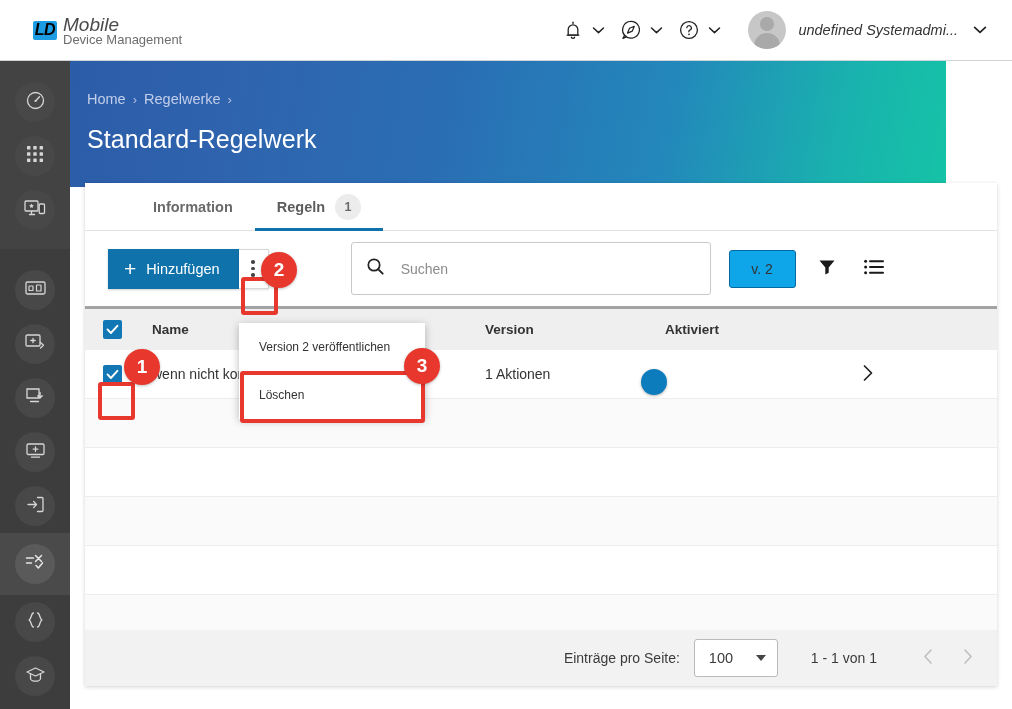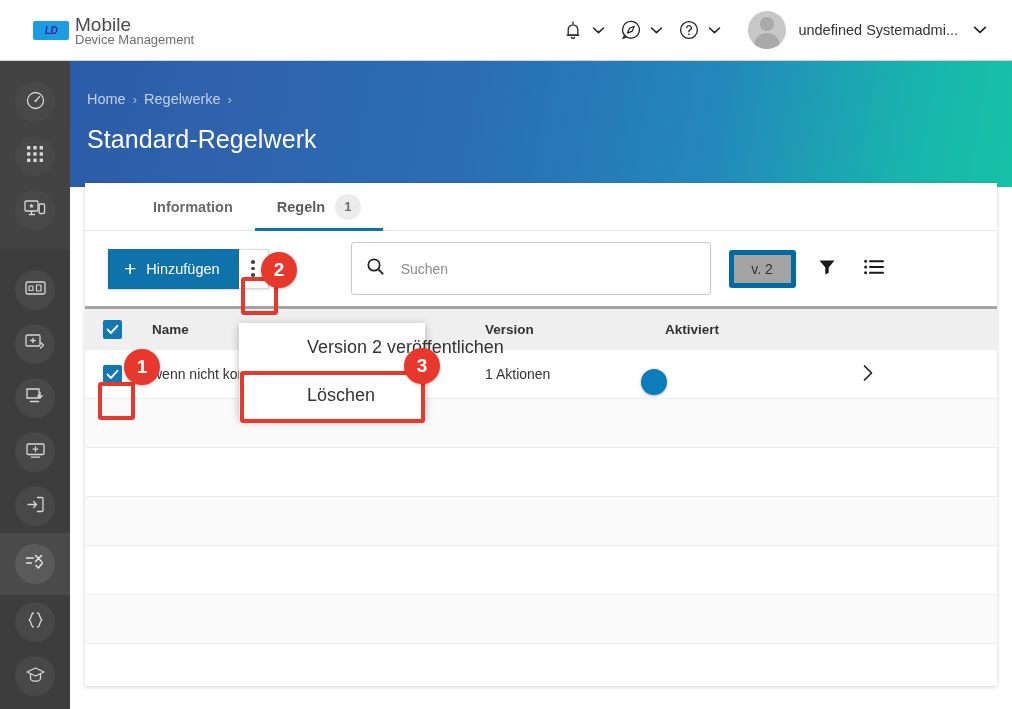--- a/index.html
+++ b/index.html
@@ -12,27 +12,27 @@
   .app { position: relative; width: 1012px; height: 709px; background:#fff; }
 
   
   .topbar {
     position: absolute; left: 0; top: 0; width: 1012px; height: 61px;
     background: #ffffff; border-bottom: 1px solid #cfd4d9;
     display: flex; align-items: center;
   }
   .logo-wrap { display: flex; align-items: center; margin-left: 33px; }
   .logo-mark {
-    width: 36px; height: 19px; background: #1b9ce3; border-radius: 2px;
+    width: 24px; height: 19px; background: #1b9ce3; border-radius: 2px;
     display: flex; align-items: center; justify-content: center;
-    color: #4c1d95; font-size: 10px; font-weight: bold; font-style: italic;
+    color: #000000; font-size: 16px; font-weight: bold; font-style: italic;
     letter-spacing: -0.5px;
   }
   .logo-text { margin-left: 6px; }
-  .logo-title { font-size: 19px; color: #4a4a4a; line-height: 19px; }
+  .logo-title { font-size: 19px; color: #4a4a4a; line-height: 19px; font-style: italic; }
   .logo-sub { font-size: 13px; color: #6d6d6d; line-height: 12px; font-weight: normal; }
 
   .topbar-right {
     margin-left: auto; display: flex; align-items: center; gap: 0px;
     margin-right: 18px;
   }
   .tb-item { display: flex; align-items: center; cursor: pointer; padding: 0 6px; }
   .tb-icon { width: 26px; height: 26px; display: flex; align-items: center; justify-content: center; }
   .chev { width: 16px; height: 16px; display:flex; align-items:center; justify-content:center; margin-left: 4px; }
   .avatar {
@@ -65,21 +65,21 @@
     margin: 7px 0; background: #484848; cursor: pointer;
   }
   .side-item.active { background: #5a5a5a; }
   .side-item-active-row {
     width: 70px; background: #4a4a4a; display:flex; align-items:center; justify-content:center;
     padding: 4px 0;
   }
 
   
   .hero {
-    position: absolute; left: 70px; top: 61px; width: 942px; height: 126px;
+    position: absolute; left: 70px; top: 61px; width: 876px; height: 126px;
     background: linear-gradient(100deg, #2b5ca8 0%, #2f63ae 18%, #2a6db3 42%, #2388bb 68%, #19b3ae 88%, #15c3a6 100%);
   }
   .breadcrumb {
     position: absolute; left: 17px; top: 30px;
     font-size: 14.5px; color: #c3ceea; display: flex; align-items: center; gap: 7px;
   }
   .breadcrumb a { color: #c3ceea; text-decoration: none; cursor: pointer; }
   .bc-sep { color: #b2bfe0; font-size: 13px; }
   .page-title {
     position: absolute; left: 17px; top: 52px;
@@ -133,23 +133,23 @@
     margin-left: 82px; width: 360px; height: 53px; border: 1px solid #c9c9c9;
     border-radius: 3px; display: flex; align-items: center; padding-left: 14px;
     background: #fff;
   }
   .search-input {
     border: none; outline: none; flex: 1; font-size: 14px; color: #555;
     margin-left: 16px; font-family: "Liberation Sans", sans-serif; background: transparent;
   }
   .search-input::placeholder { color: #8b8b8b; }
   .ver-btn {
-    margin-left: 18px; height: 38px; min-width: 67px; border: 5px solid #0369a1;
+    margin-left: 18px; height: 38px; min-width: 67px; border: 1px solid #0369a1;
     border-radius: 3px; display: flex; align-items: center; justify-content: center;
-    font-size: 14px; color: #333; cursor: pointer; background: #a3a3a3;
+    font-size: 14px; color: #333; cursor: pointer; background: #0ea5e9;
   }
   .icon-btn {
     width: 34px; height: 34px; display: flex; align-items: center; justify-content: center;
     cursor: pointer; margin-left: 14px;
   }
 
   
   .table { width: 100%; }
   .thead {
     height: 44px; background: #efefef; display: flex; align-items: center;
@@ -209,21 +209,21 @@
   .pager-btn { margin-left: 28px; cursor: pointer; display:flex; align-items:center; }
   .pager-btn.first { margin-left: 46px; }
 
   
   .menu {
     position: absolute; left: 239px; top: 323px; width: 186px;
     background: #fff; box-shadow: 0 2px 8px rgba(0,0,0,0.28); z-index: 40;
   }
   .menu-item {
     height: 48px; display: flex; align-items: center; padding-left: 20px;
-    font-size: 18px; color: #333; cursor: pointer; white-space: nowrap; margin-left: 48px;
+    font-size: 12px; color: #333; cursor: pointer; white-space: nowrap;
   }
 
   
   .ann-box {
     position: absolute; border: 4px solid #e8372c; border-radius: 3px;
     z-index: 60; pointer-events: none;
   }
   .ann-badge {
     position: absolute; width: 36px; height: 36px; border-radius: 50%;
     background: #e8372c; color: #fff; font-size: 19px; font-weight: bold;
@@ -285,21 +285,21 @@
             <circle cx="11" cy="15.3" r="0.85" fill="#222"></circle>
           </svg>
         </span>
         <span class="chev">
           <svg width="13" height="9" viewBox="0 0 13 9">
               <path d="M1.5 2l5 4.6L11.5 2" stroke="#222" stroke-width="1.5" fill="none" stroke-linecap="round" stroke-linejoin="round"></path>
             </svg>
         </span>
       </div>
 
-      <div class="tb-item" style="margin-left:14px;">
+      <div class="tb-item" style="margin-left:14px;font-style:italic;">
         <div class="avatar"></div>
         <span class="user-name">undefined Systemadmi...</span>
         <span class="chev" style="margin-left:14px;">
           <svg width="14" height="10" viewBox="0 0 13 9">
               <path d="M1.5 2l5 4.6L11.5 2" stroke="#222" stroke-width="1.6" fill="none" stroke-linecap="round" stroke-linejoin="round"></path>
             </svg>
         </span>
       </div>
 
     </div>
@@ -537,20 +537,42 @@
         </div>
       </div>
 
       <div class="empty-row zebra"></div>
       <div class="empty-row plain"></div>
       <div class="empty-row zebra"></div>
       <div class="empty-row plain"></div>
       <div class="empty-row zebra"></div>
     </div>
 
+    <div class="tfoot">
+      <span class="per-page-label">Einträge pro Seite:</span>
+      <div class="per-page-select">
+        <span>100</span>
+        <span class="caret-down"></span>
+      </div>
+      <span class="range-text">1 - 1 von 1</span>
+      <span class="pager-btn first">
+        <span>
+          <svg width="11" height="17" viewBox="0 0 11 17">
+              <path d="M8 2l-6 6.5 6 6.5" stroke="#bdbdbd" stroke-width="1.5" fill="none" stroke-linecap="round" stroke-linejoin="round"></path>
+            </svg>
+        </span>
+      </span>
+      <span class="pager-btn">
+        <span>
+          <svg width="11" height="17" viewBox="0 0 11 17">
+              <path d="M3 2l6 6.5-6 6.5" stroke="#bdbdbd" stroke-width="1.5" fill="none" stroke-linecap="round" stroke-linejoin="round"></path>
+            </svg>
+        </span>
+      </span>
+    </div>
 
   </div>
 
   <div class="menu">
     <div class="menu-item">Version 2 veröffentlichen</div>
     <div class="menu-item">Löschen</div>
   </div>
 
   <div class="ann-box" style="left:98px; top:382px; width:37px; height:38px;"></div>
   <div class="ann-badge" style="left:124px; top:349px;">1</div>

